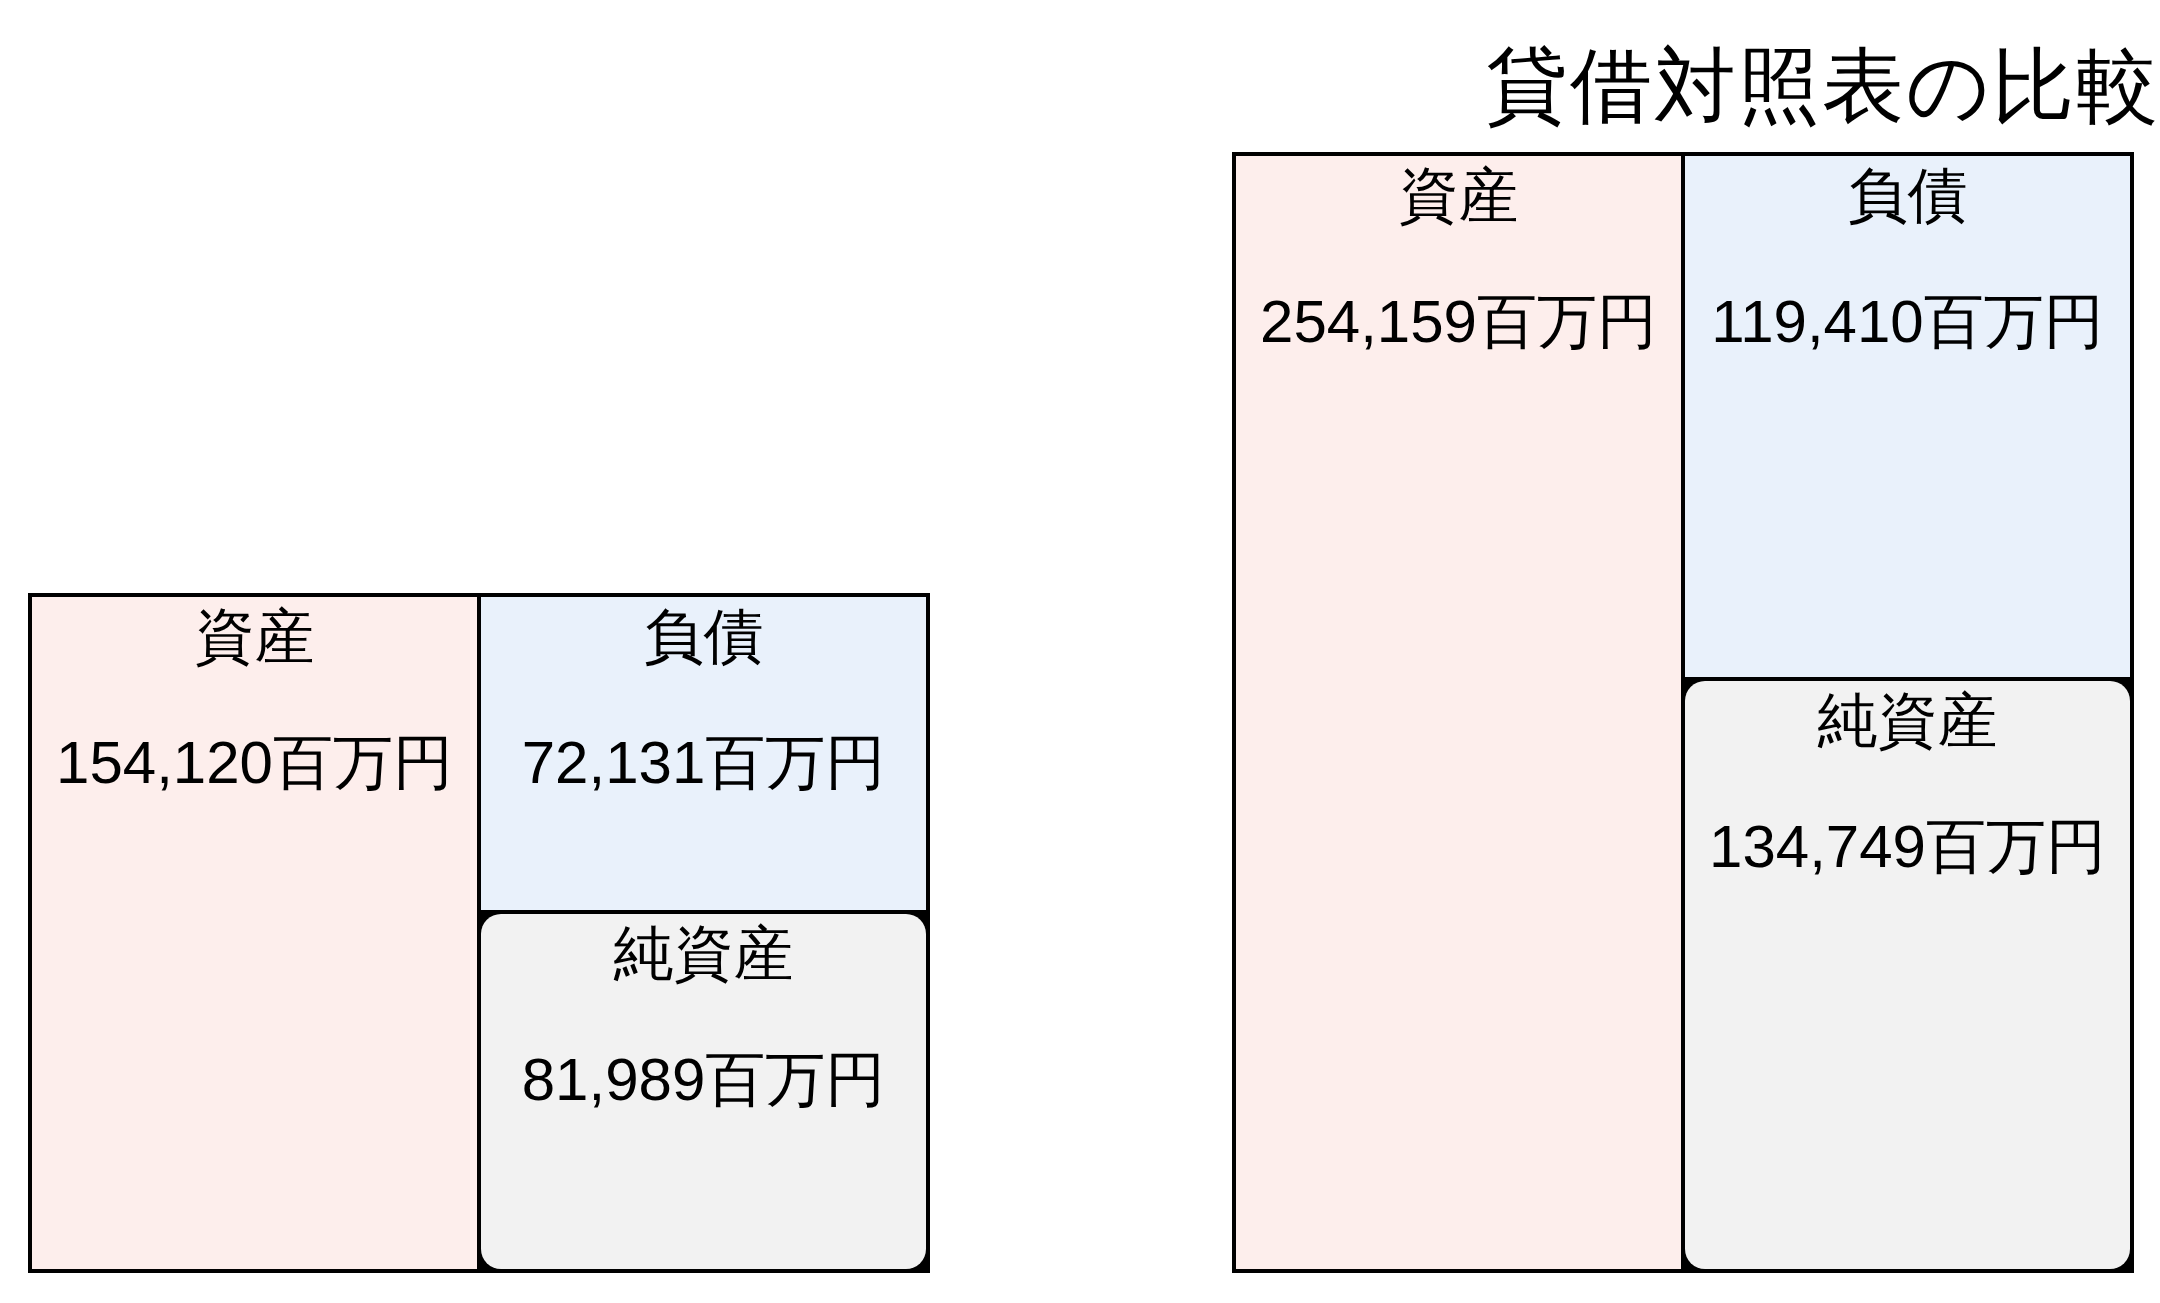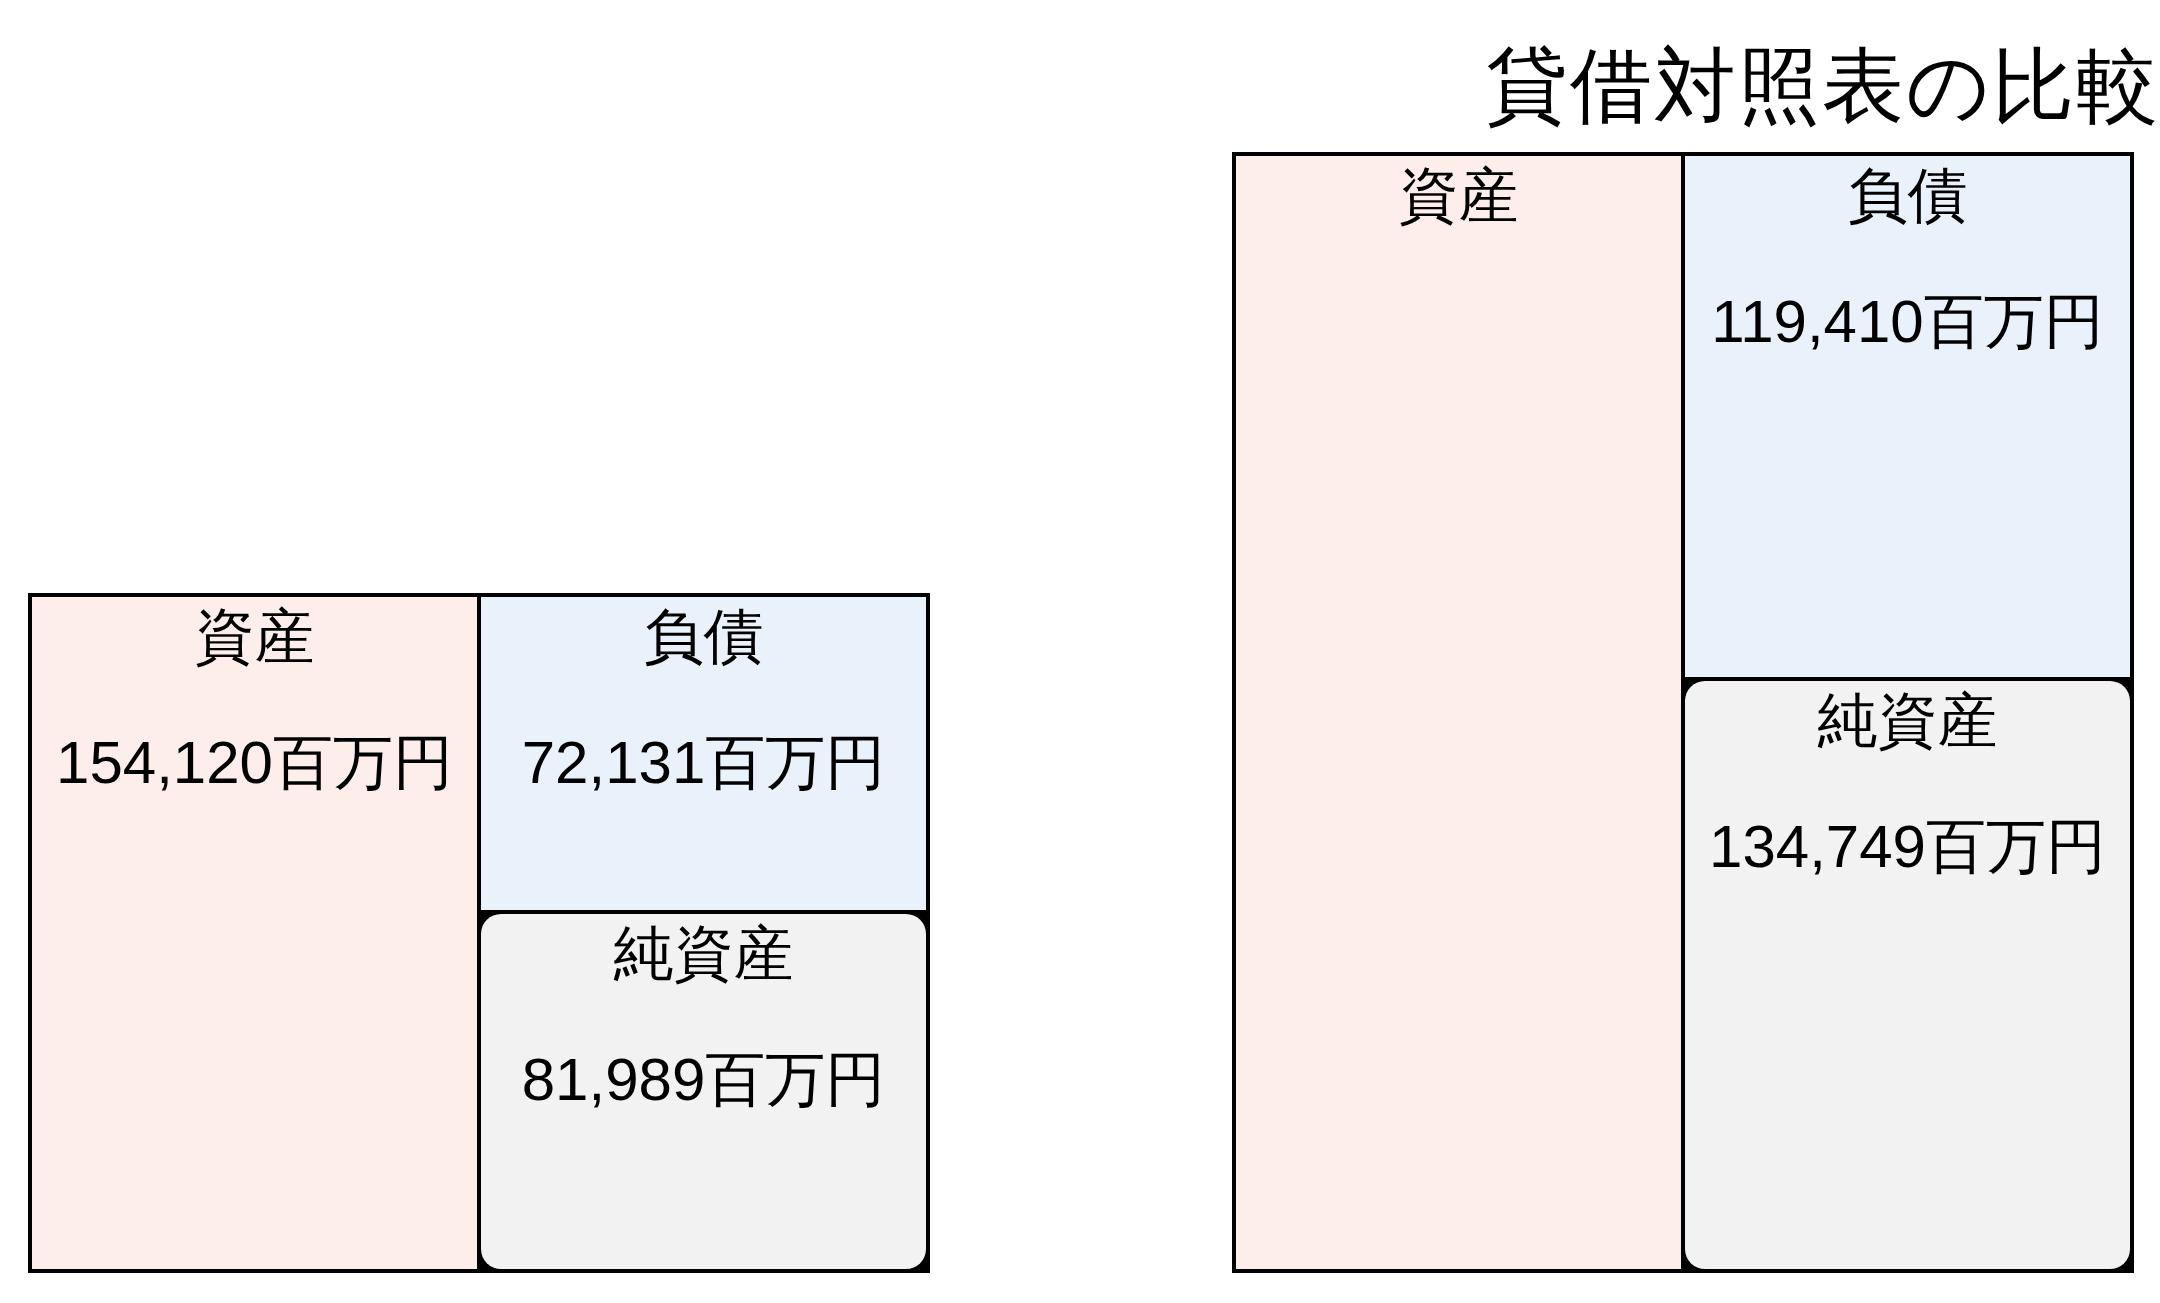--- a/index.html
+++ b/index.html
@@ -85,20 +85,21 @@
     </div>
     <div class="cell cell-net-assets">
       <span>純資産</span>
       <span>81,989百万円</span>
     </div>
   </section>
 
   <section class="sheet sheet-right" style="height: 1121px; grid-template-rows: 119410fr 134749fr;">
     <div class="cell cell-assets">
       <span>資産</span>
+      <span>254,159百万円</span>
     </div>
     <div class="cell cell-liabilities">
       <span>負債</span>
       <span>119,410百万円</span>
     </div>
     <div class="cell cell-net-assets">
       <span>純資産</span>
       <span>134,749百万円</span>
     </div>
   </section>

